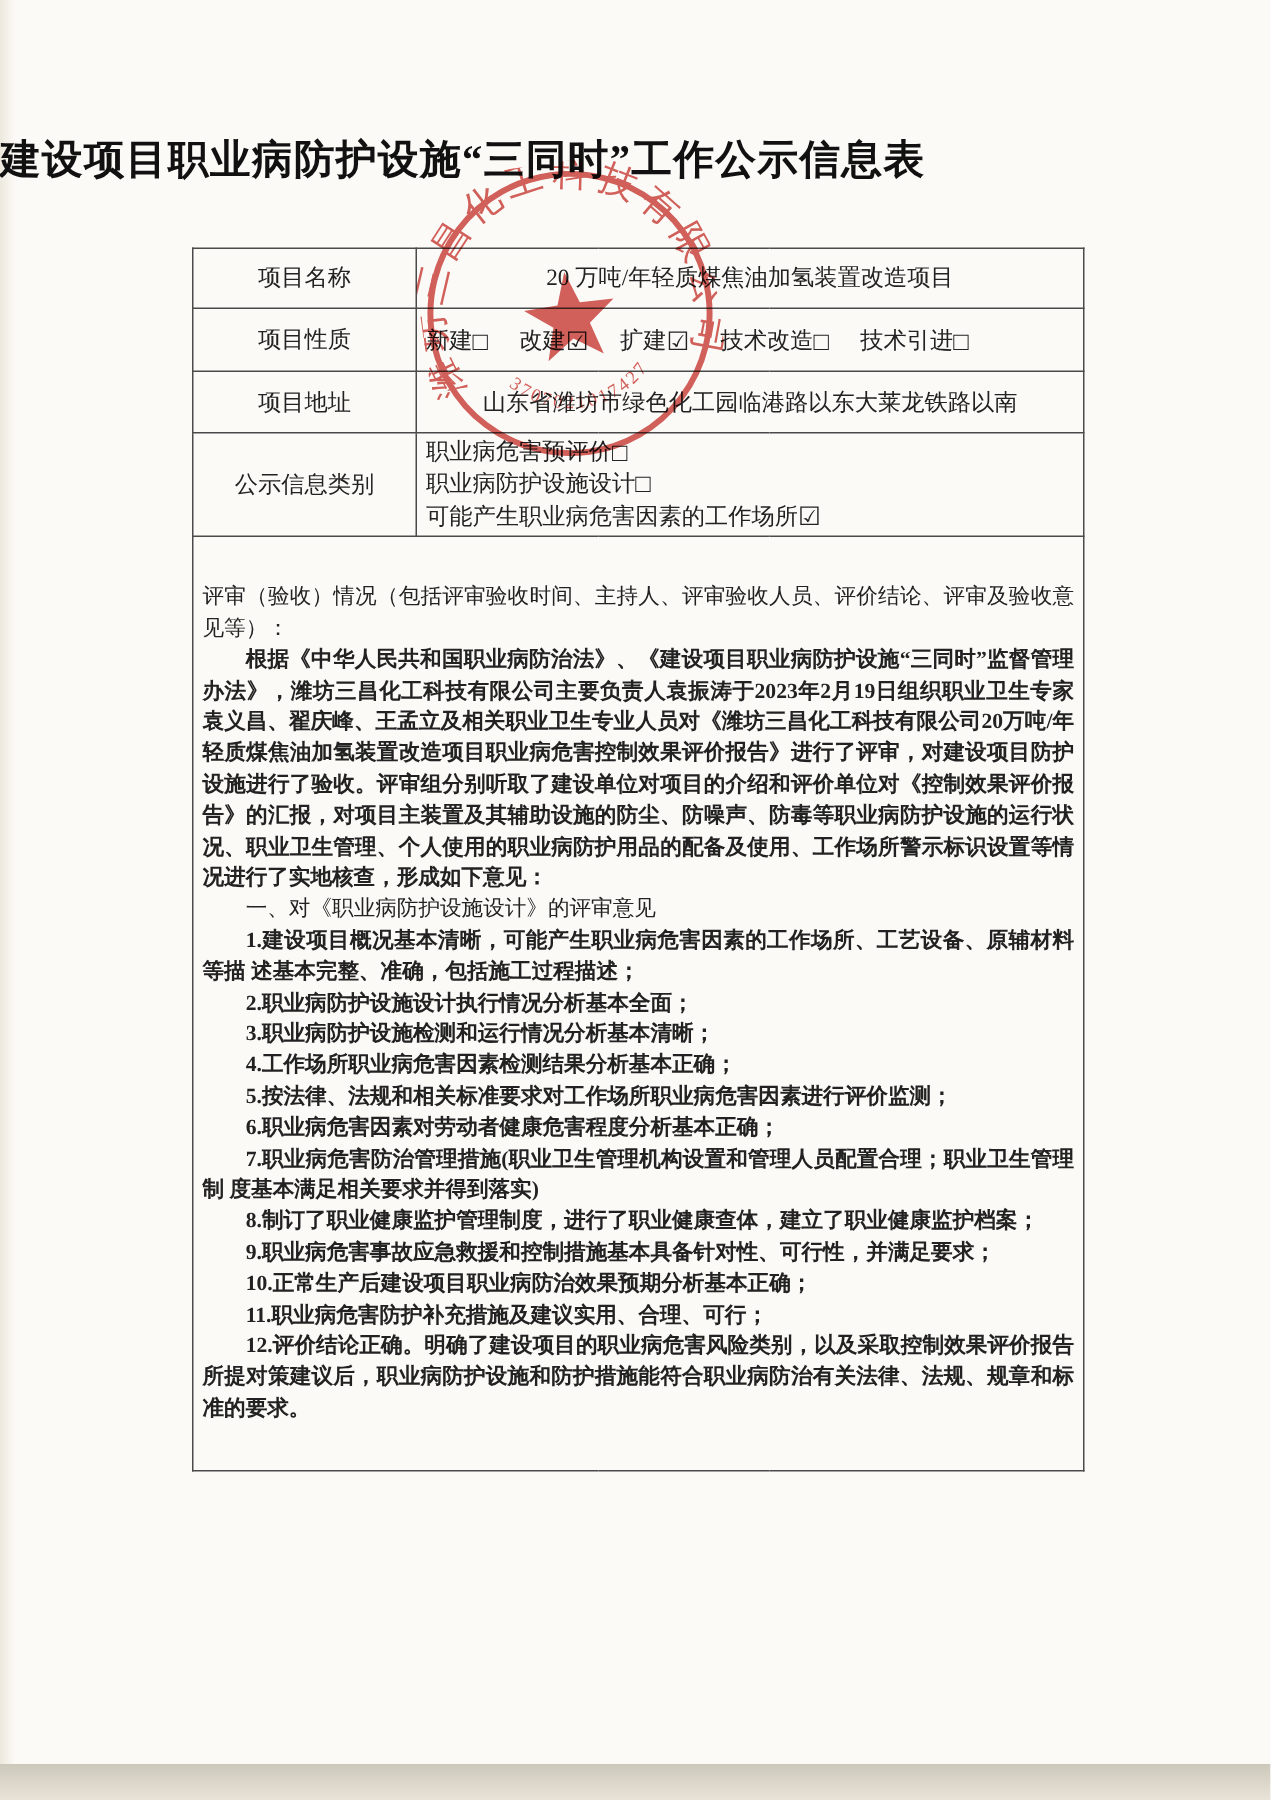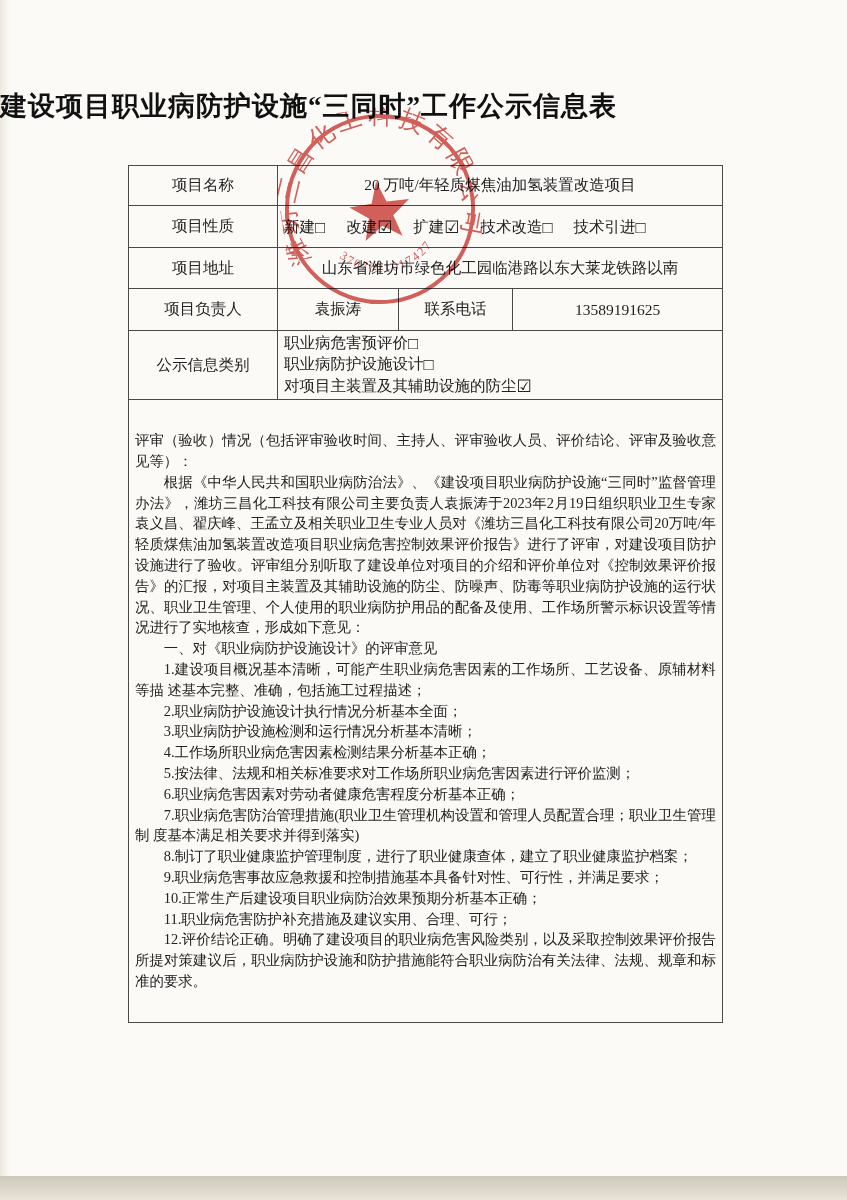--- a/index.html
+++ b/index.html
@@ -27,21 +27,21 @@
     padding:2px 6px;vertical-align:middle;
     overflow:hidden;
   }
   td.lbl{text-align:center;}
   td.val{text-align:center;}
   td.val-left{text-align:left;padding-left:22px;}
   .pre{white-space:pre-line;}
   .opt{margin-right:17px;white-space:nowrap;}
   .box{font-size:17px;position:relative;top:1px;}
   td.bigcell{vertical-align:top;padding:4px 6px 0 5px;height:618px;}
-  .bigcell p{margin:0;font-size:14.4px;line-height:20.8px;text-align:justify;}
+  .bigcell p{margin:0;font-size:14.4px;line-height:20.8px;text-align:justify;font-weight:bold;}
   .bigcell p.ind{text-indent:2em;}
   .bigcell p.bold{font-weight:normal;}
   .seal{
     position:absolute;left:281px;top:108px;width:198px;height:202px;
     opacity:.78;mix-blend-mode:multiply;transform:rotate(-8deg);
     pointer-events:none;
   }
   .seal text{fill:#c9342f;font-family:"Liberation Serif","DejaVu Serif",serif;}
 </style>
 </head>
@@ -71,32 +71,26 @@
       <span class="opt"><span>改建</span><span class="box">☑</span></span>
       <span class="opt"><span>扩建</span><span class="box">☑</span></span>
       <span class="opt"><span>技术改造</span><span class="box">□</span></span>
       <span class="opt"><span>技术引进</span><span class="box">□</span></span>
     </td>
   </tr>
   <tr style="height:41px">
     <td class="lbl">项目地址</td>
     <td class="val" colspan="3">山东省潍坊市绿色化工园临港路以东大莱龙铁路以南</td>
   </tr>
-  <tr style="height:42px">
-    <td class="lbl">项目负责人</td>
-    <td class="val">袁振涛</td>
-    <td class="lbl">联系电话</td>
-    <td class="val">13589191625</td>
-  </tr>
   <tr style="height:63px">
     <td class="lbl">公示信息类别</td>
     <td class="val-left" colspan="3">
       <div><span>职业病危害预评价</span><span class="box">□</span></div>
       <div><span>职业病防护设施设计</span><span class="box">□</span></div>
-      <div><span>对项目主装置及其辅助设施的防尘</span><span class="box">☑</span></div>
+      <div><span>可能产生职业病危害因素的工作场所</span><span class="box">☑</span></div>
     </td>
   </tr>
   <tr>
     <td class="bigcell" colspan="4">
       <p class="bold">评审（验收）情况（包括评审验收时间、主持人、评审验收人员、评价结论、评审及验收意见等）：</p>
       <p class="ind">根据《中华人民共和国职业病防治法》、《建设项目职业病防护设施“三同时”监督管理办法》，潍坊三昌化工科技有限公司主要负责人袁振涛于2023年2月19日组织职业卫生专家袁义昌、翟庆峰、王孟立及相关职业卫生专业人员对《潍坊三昌化工科技有限公司20万吨/年轻质煤焦油加氢装置改造项目职业病危害控制效果评价报告》进行了评审，对建设项目防护设施进行了验收。评审组分别听取了建设单位对项目的介绍和评价单位对《控制效果评价报告》的汇报，对项目主装置及其辅助设施的防尘、防噪声、防毒等职业病防护设施的运行状况、职业卫生管理、个人使用的职业病防护用品的配备及使用、工作场所警示标识设置等情况进行了实地核查，形成如下意见：</p>
       <p class="ind bold">一、对《职业病防护设施设计》的评审意见</p>
       <p class="ind">1.建设项目概况基本清晰，可能产生职业病危害因素的工作场所、工艺设备、原辅材料等描 述基本完整、准确，包括施工过程描述；</p>
       <p class="ind">2.职业病防护设施设计执行情况分析基本全面；</p>
       <p class="ind">3.职业病防护设施检测和运行情况分析基本清晰；</p>

